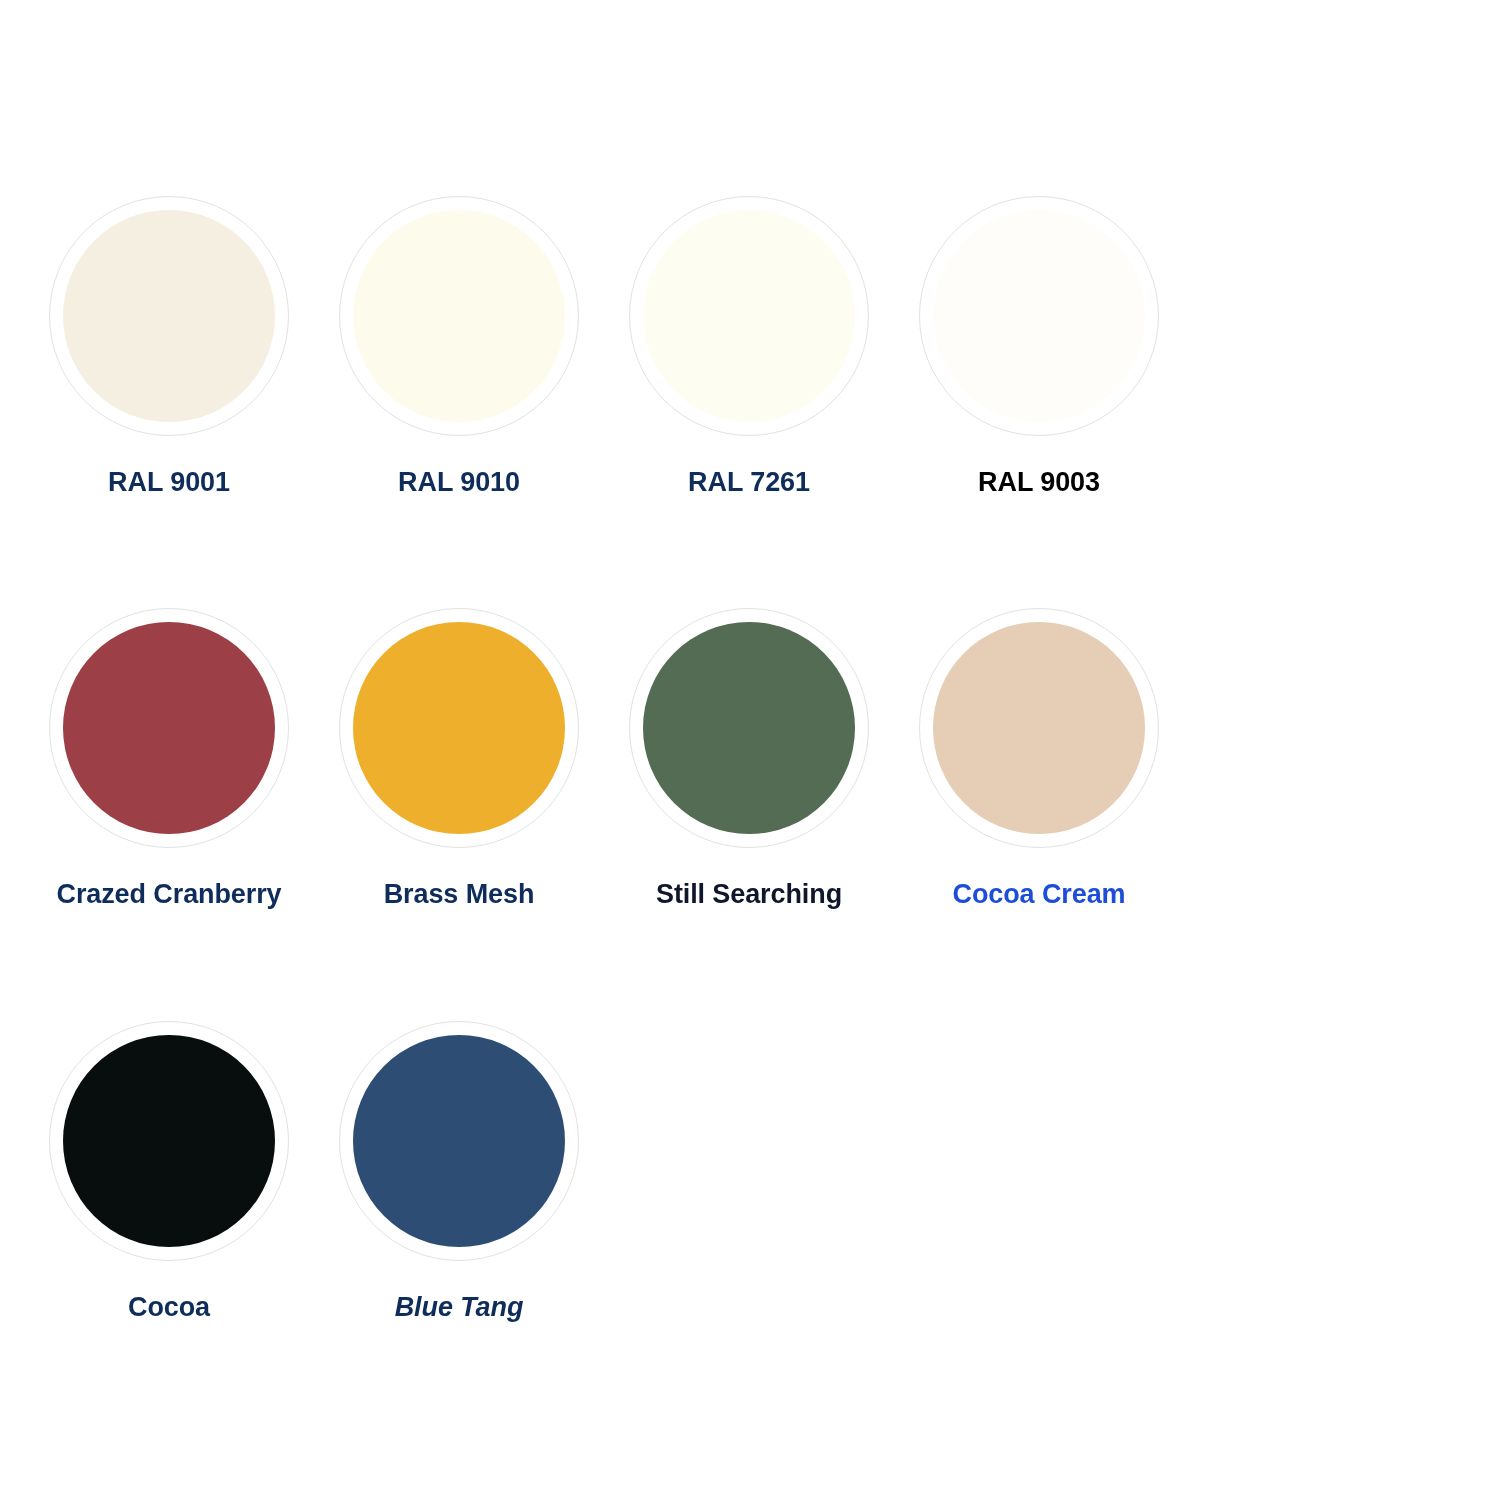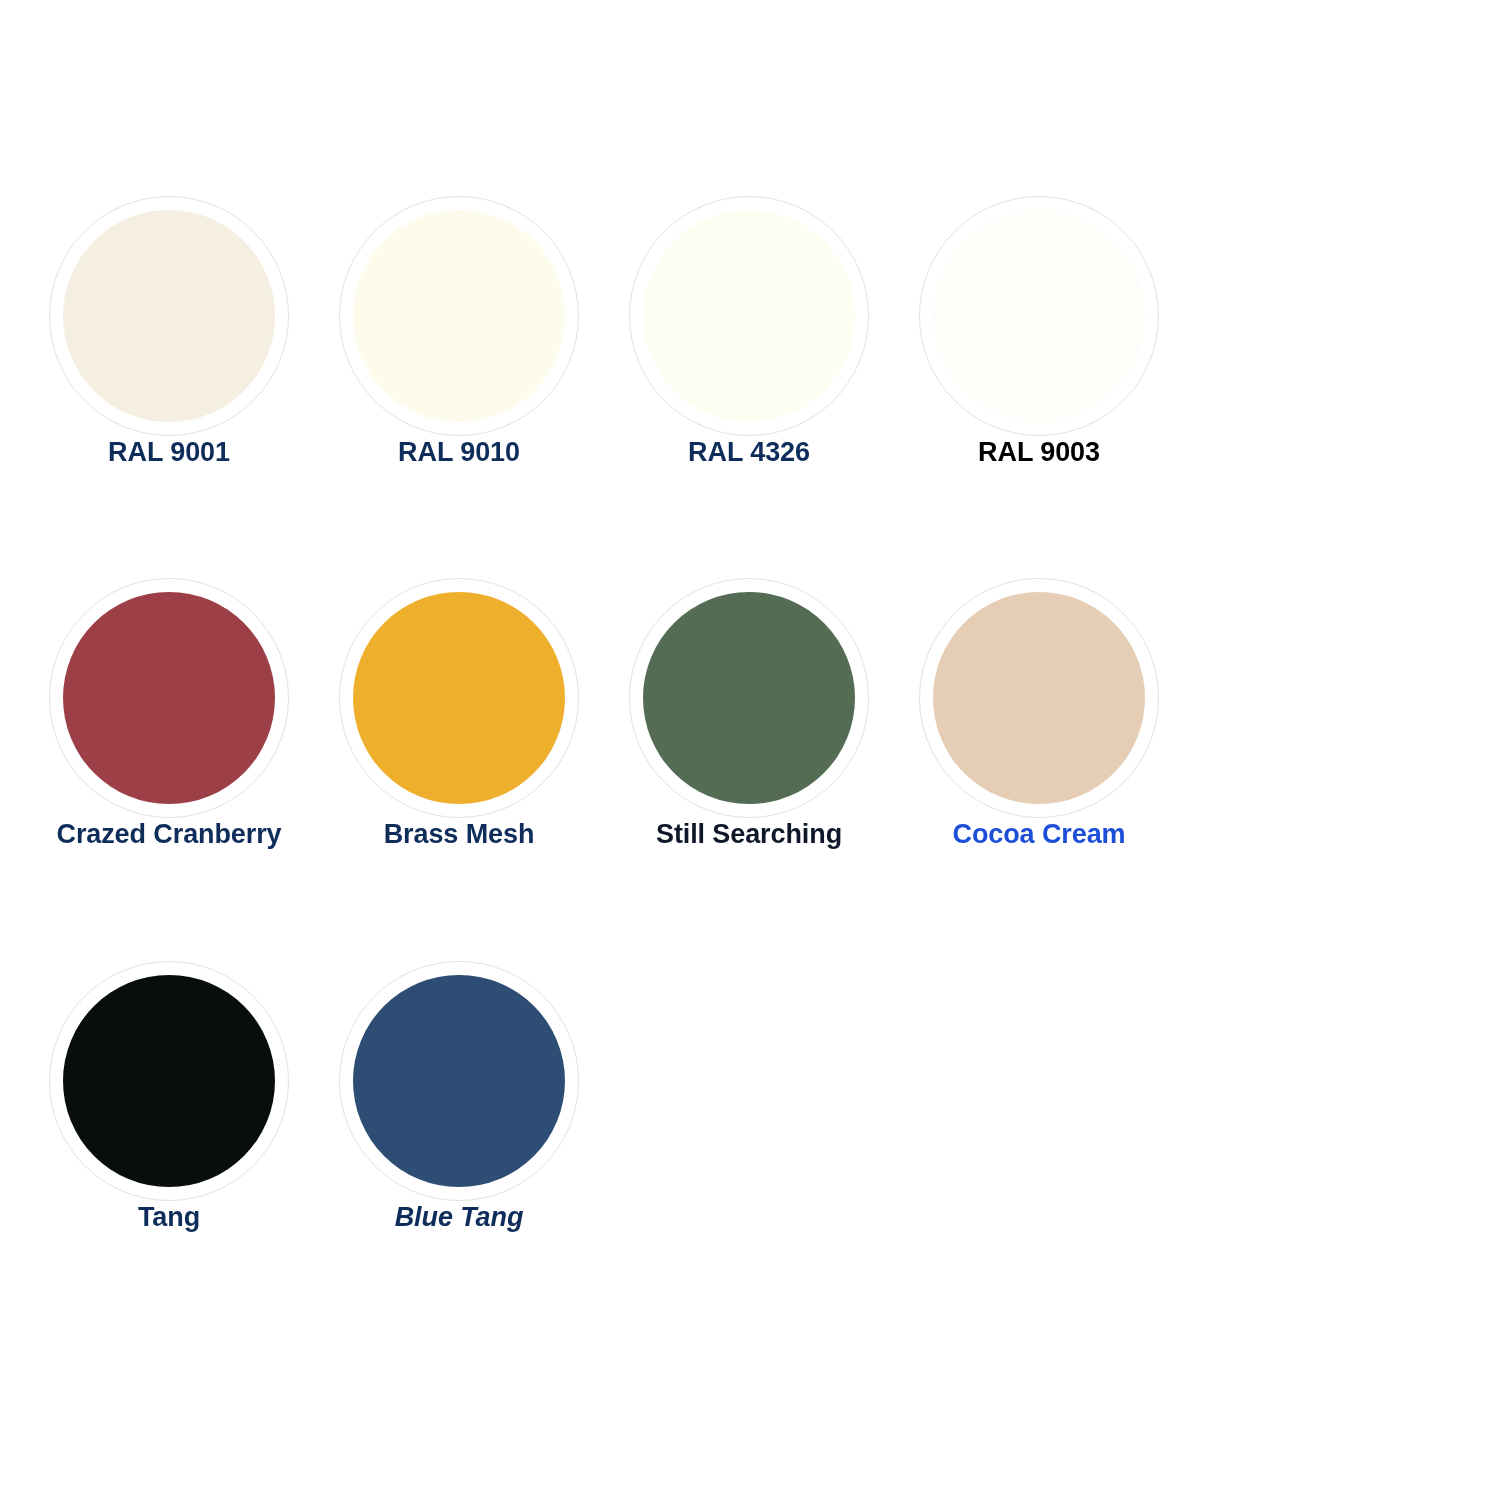--- a/index.html
+++ b/index.html
@@ -53,20 +53,21 @@
   }
 
   
   .swatch-color {
     width: 212px;
     height: 212px;
     border-radius: 50%;
   }
 
   .swatch-label {
+    margin-top: 30px;
     font-size: 27px;
     font-weight: bold;
     color: #0F2D5A;
     line-height: 1.2;
     text-align: center;
     white-space: nowrap;
     letter-spacing: -0.1px;
   }
 </style>
 </head>
@@ -87,21 +88,21 @@
       <div class="swatch-ring" style="border-color: rgb(226, 226, 226);">
         <div class="swatch-color" style="background-color: rgb(253, 252, 236);"></div>
       </div>
       <div class="swatch-label" style="color: rgb(15, 45, 90);">RAL 9010</div>
     </div>
 
     <div class="swatch-cell">
       <div class="swatch-ring" style="border-color: rgb(226, 226, 226);">
         <div class="swatch-color" style="background-color: rgb(254, 253, 242);"></div>
       </div>
-      <div class="swatch-label" style="color: rgb(15, 45, 90);">RAL 4326</div>
+      <div class="swatch-label" style="color: rgb(15, 45, 90);">RAL 7261</div>
     </div>
 
     <div class="swatch-cell">
       <div class="swatch-ring" style="border-color: rgb(226, 226, 226);">
         <div class="swatch-color" style="background-color: rgb(254, 253, 249);"></div>
       </div>
       <div class="swatch-label" style="color: #000000;">RAL 9003</div>
     </div>
 
 
@@ -139,21 +140,21 @@
 
 
   </div>
 
   <div class="swatch-row row-3">
 
     <div class="swatch-cell">
       <div class="swatch-ring" style="border-color: rgb(226, 226, 226);">
         <div class="swatch-color" style="background-color: rgb(8, 13, 13);"></div>
       </div>
-      <div class="swatch-label" style="color: rgb(15, 45, 90);">Tang</div>
+      <div class="swatch-label" style="color: rgb(15, 45, 90);">Cocoa</div>
     </div>
 
 
     <div class="swatch-cell">
       <div class="swatch-ring" style="border-color: rgb(226, 226, 226);">
         <div class="swatch-color" style="background-color: rgb(46, 77, 116);"></div>
       </div>
       <div class="swatch-label" style="color: rgb(15, 45, 90); font-style: italic;">Blue Tang</div>
     </div>
 

